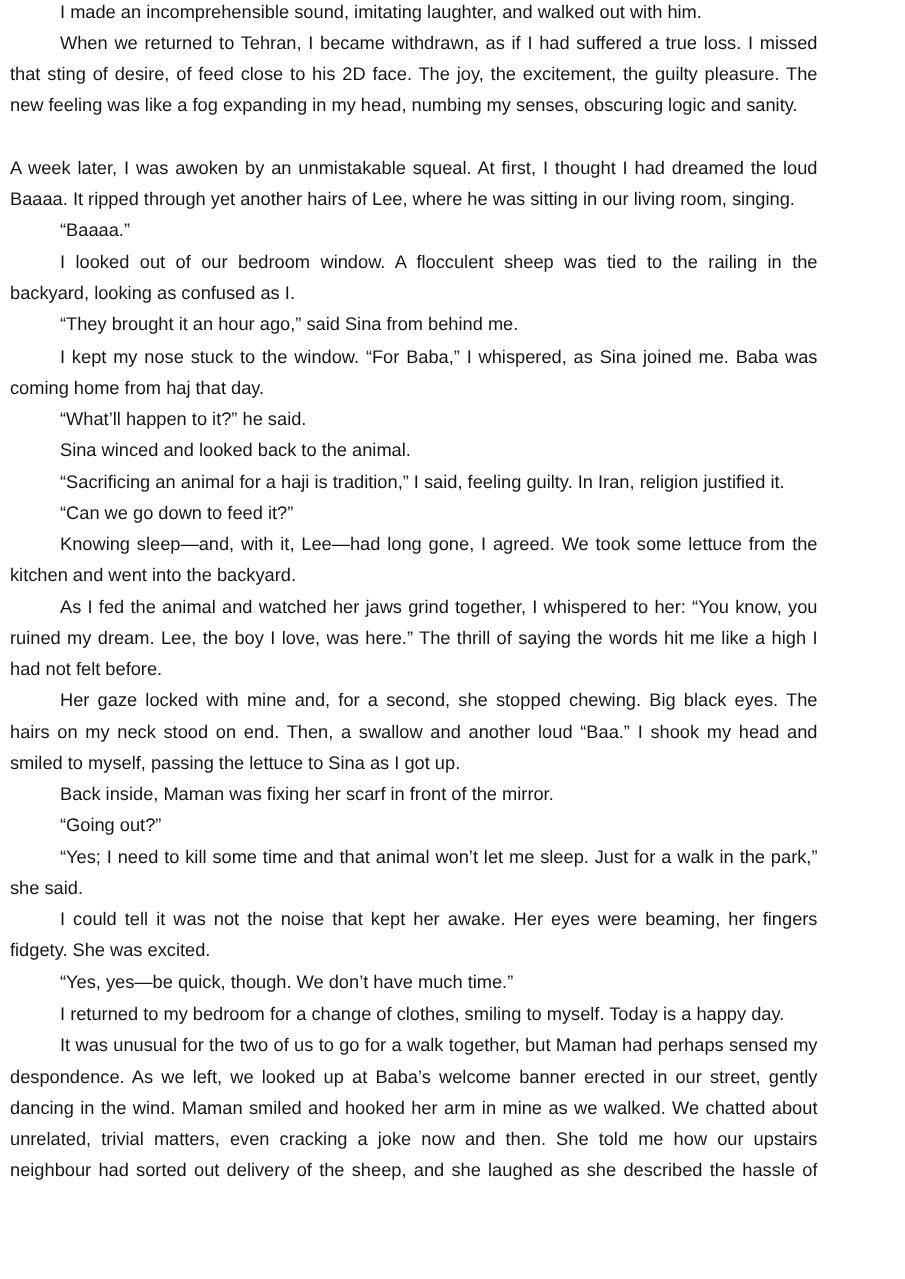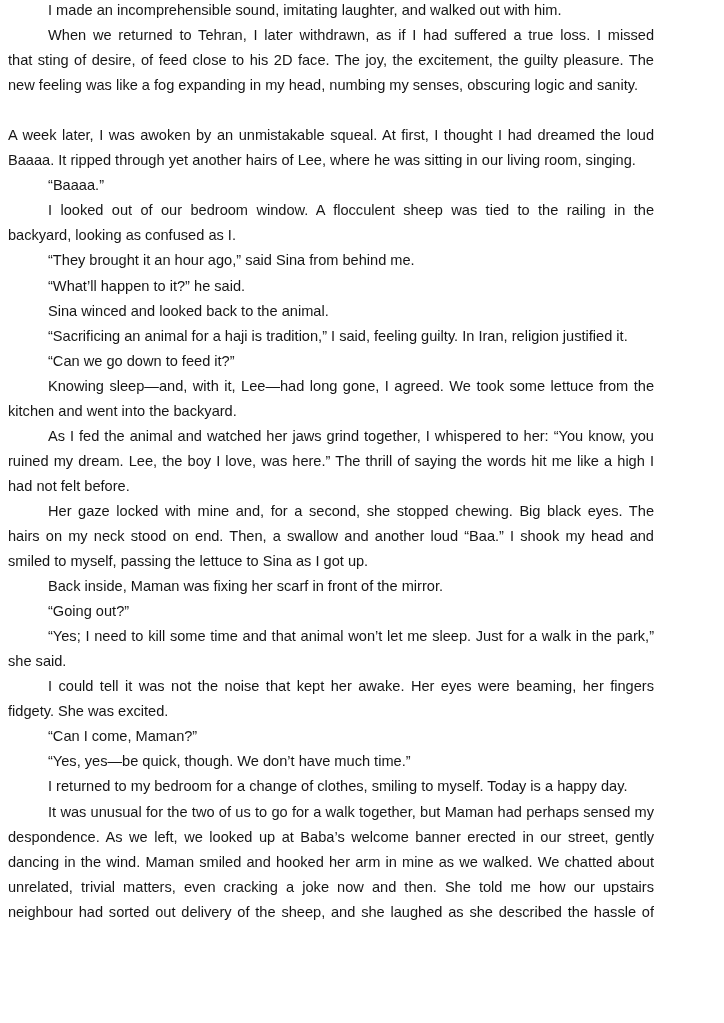--- a/index.html
+++ b/index.html
@@ -35,38 +35,42 @@
   .italic { }
 </style>
 </head>
 <body>
 
 <div class="page" style="color: rgb(22, 22, 22);">
     <div class="para">
       <div class="line last indent-first"><span>I made an incomprehensible sound, imitating laughter, and walked out with him.</span></div>
     </div>
     <div class="para">
-      <div class="line indent-first"><span>When we returned to Tehran, I later withdrawn, as if I had suffered a true loss. I missed</span></div>
+      <div class="line indent-first"><span>When we returned to Tehran, I became withdrawn, as if I had suffered a true loss. I missed</span></div>
       <div class="line"><span>that sting of desire, of feed close to his 2D face. The joy, the excitement, the guilty pleasure. The</span></div>
       <div class="line last"><span>new feeling was like a fog expanding in my head, numbing my senses, obscuring logic and sanity.</span></div>
     </div>
     <div class="spacer"></div>
     <div class="para">
       <div class="line"><span>A week later, I was awoken by an unmistakable squeal. At first, I thought I had dreamed the loud</span></div>
       <div class="line last"><span class="italic">Baaaa</span><span>. It ripped through yet another hairs of Lee, where he was sitting in our living room, singing.</span></div>
     </div>
     <div class="para">
       <div class="line last indent-first"><span>“</span><span class="italic">Baaaa</span><span>.”</span></div>
     </div>
     <div class="para">
       <div class="line indent-first"><span>I looked out of our bedroom window. A flocculent sheep was tied to the railing in the</span></div>
       <div class="line last"><span>backyard, looking as confused as I.</span></div>
     </div>
     <div class="para">
       <div class="line last indent-first"><span>“They brought it an hour ago,” said Sina from behind me.</span></div>
+    </div>
+    <div class="para">
+      <div class="line indent-first"><span>I kept my nose stuck to the window. “For Baba,” I whispered, as Sina joined me. Baba was</span></div>
+      <div class="line last"><span>coming home from haj that day.</span></div>
     </div>
     <div class="para">
       <div class="line last indent-first"><span>“What’ll happen to it?” he said.</span></div>
     </div>
     <div class="para">
       <div class="line last indent-first"><span>Sina winced and looked back to the animal.</span></div>
     </div>
     <div class="para">
       <div class="line last indent-first"><span>“Sacrificing an animal for a haji is tradition,” I said, feeling guilty. In Iran, religion justified it.</span></div>
     </div>
@@ -95,23 +99,20 @@
     </div>
     <div class="para">
       <div class="line indent-first"><span>“Yes; I need to kill some time and that animal won’t let me sleep. Just for a walk in the park,”</span></div>
       <div class="line last"><span>she said.</span></div>
     </div>
     <div class="para">
       <div class="line indent-first"><span>I could tell it was not the noise that kept her awake. Her eyes were beaming, her fingers</span></div>
       <div class="line last"><span>fidgety. She was excited.</span></div>
     </div>
     <div class="para">
-      <div class="line last indent-first"><span>“Can I come, Maman?”</span></div>
-    </div>
-    <div class="para">
       <div class="line last indent-first"><span>“Yes, yes—be quick, though. We don’t have much time.”</span></div>
     </div>
     <div class="para">
       <div class="line last indent-first"><span>I returned to my bedroom for a change of clothes, smiling to myself. Today is a happy day.</span></div>
     </div>
     <div class="para">
       <div class="line indent-first"><span>It was unusual for the two of us to go for a walk together, but Maman had perhaps sensed my</span></div>
       <div class="line"><span>despondence. As we left, we looked up at Baba’s welcome banner erected in our street, gently</span></div>
       <div class="line"><span>dancing in the wind. Maman smiled and hooked her arm in mine as we walked. We chatted about</span></div>
       <div class="line"><span>unrelated, trivial matters, even cracking a joke now and then. She told me how our upstairs</span></div>

